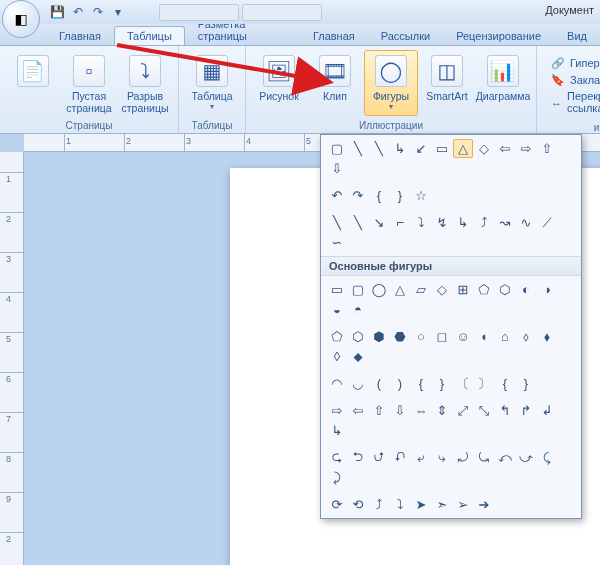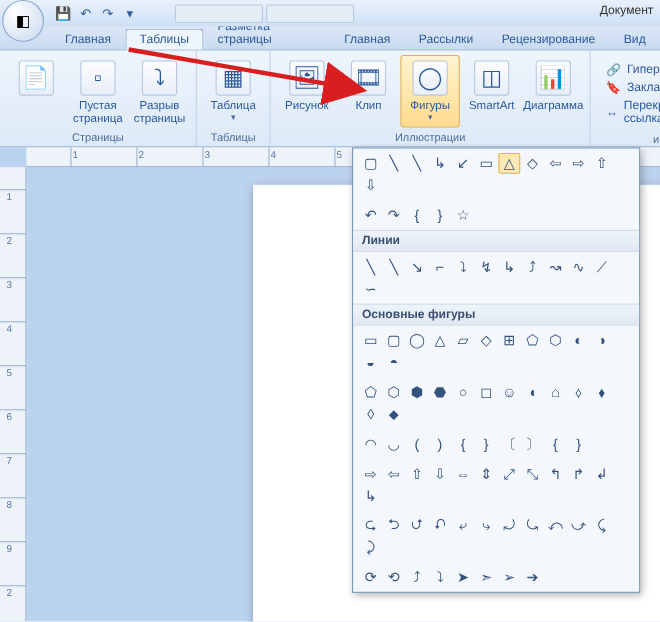--- a/index.html
+++ b/index.html
@@ -304,21 +304,20 @@
         <div class="shape">⇧</div>
         <div class="shape">⇩</div>
       </div>
       <div class="shapes-row">
         <div class="shape">↶</div>
         <div class="shape">↷</div>
         <div class="shape">{</div>
         <div class="shape">}</div>
         <div class="shape">☆</div>
       </div>
-      <div class="shapes-cat">Линии</div>
       <div class="shapes-row">
         <div class="shape">╲</div>
         <div class="shape">╲</div>
         <div class="shape">↘</div>
         <div class="shape">⌐</div>
         <div class="shape">⤵</div>
         <div class="shape">↯</div>
         <div class="shape">↳</div>
         <div class="shape">⤴</div>
         <div class="shape">↝</div>

